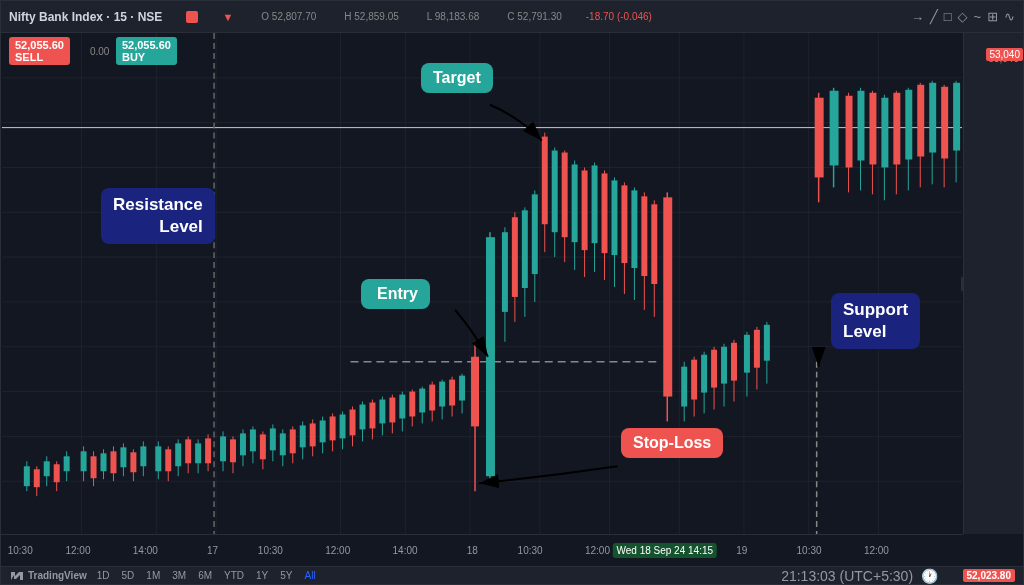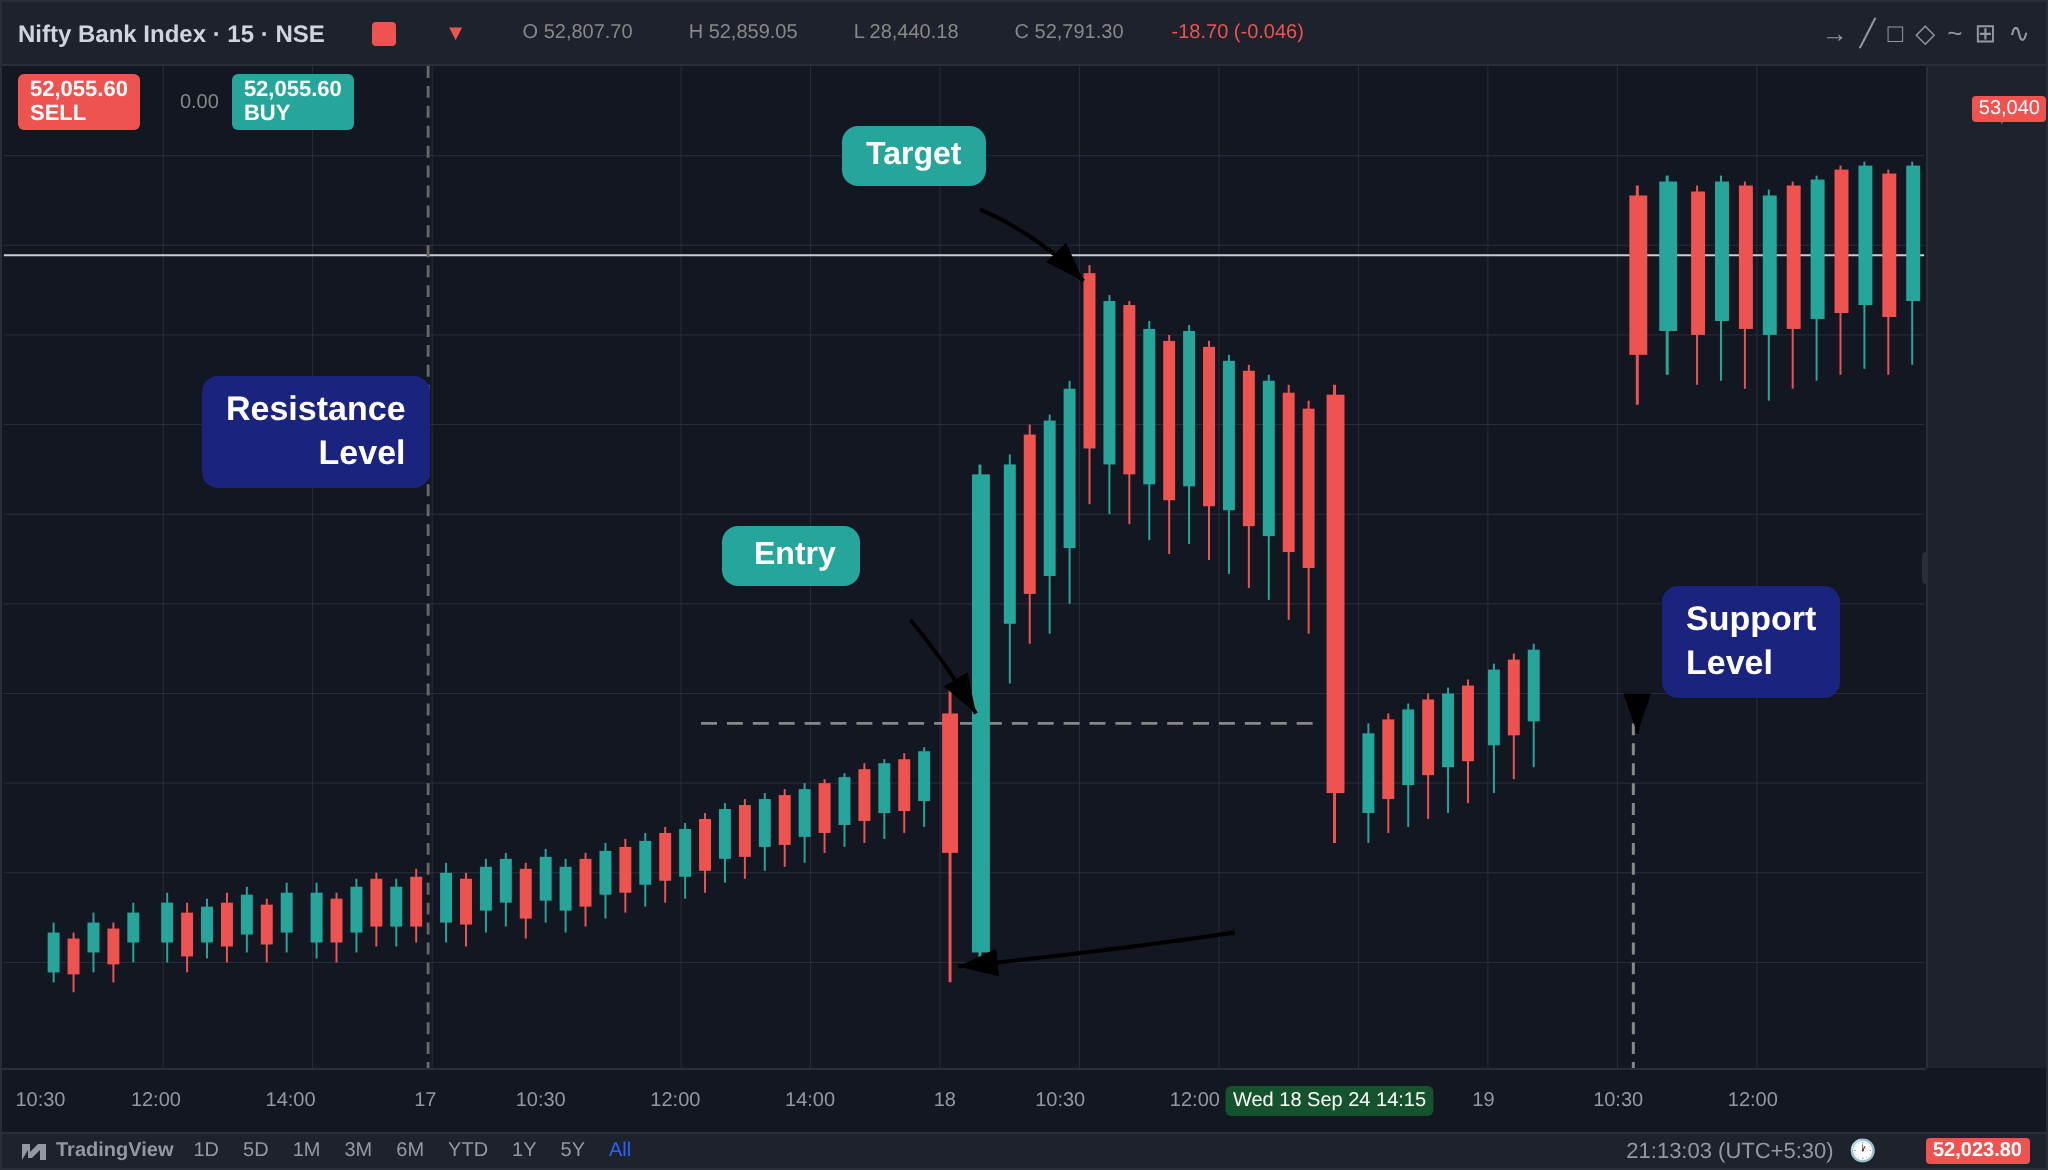--- a/index.html
+++ b/index.html
@@ -158,21 +158,21 @@
       right: 0;
       height: 18px;
       background: #1e222d;
       border-top: 1px solid #2a2e39;
       display: flex;
       align-items: center;
       padding: 0 8px;
       gap: 8px;
     }
     .bottom-bar-text {
-      font-size: 11px;
+      font-size: 14px;
       color: #9598a1;
     }
     .timeframe-btn {
       font-size: 10px;
       color: #9598a1;
       cursor: pointer;
       padding: 0 2px;
     }
     .timeframe-btn.active {
       color: #2962ff;
@@ -216,21 +216,21 @@
 <body>
 
 <div class="chart-container">
 
   <div class="toolbar">
     <span class="toolbar-title">Nifty Bank Index · 15 · NSE</span>
     <span style="display:inline-block;width:12px;height:12px;background:#ef5350;border-radius:2px;"></span>
     <span class="toolbar-price">▼</span>
     <span class="toolbar-ohlc">O 52,807.70</span>
     <span class="toolbar-ohlc">H 52,859.05</span>
-    <span class="toolbar-ohlc">L 28,440.18</span>
+    <span class="toolbar-ohlc">L 98,183.68</span>
     <span class="toolbar-ohlc">C 52,791.30</span>
     <span class="toolbar-change">-18.70 (-0.046)</span>
     <div class="toolbar-tools">
       <span class="tool-icon">→</span>
       <span class="tool-icon">╱</span>
       <span class="tool-icon">□</span>
       <span class="tool-icon">◇</span>
       <span class="tool-icon">~</span>
       <span class="tool-icon">⊞</span>
       <span class="tool-icon">∿</span>
@@ -566,30 +566,31 @@
 
       <defs>
         <marker id="arrowhead" markerWidth="10" markerHeight="7" refX="10" refY="3.5" orient="auto">
           <polygon points="0 0, 10 3.5, 0 7" fill="black"></polygon>
         </marker>
       </defs>
     </svg>
 
     <div class="annotation annotation-green" style="top: 30px; left: 420px;">Target</div>
 
-    <div class="annotation annotation-green" style="top: 230px; left: 360px; padding-left: 16px;">Entry</div>
+    <div class="annotation annotation-green" style="top: 246px; left: 360px; padding-left: 16px;">Entry</div>
 
     <div class="annotation annotation-dark" style="top: 155px; left: 100px; font-size: 17px; line-height: 1.3; text-align:right;">
       Resistance<br>Level
     </div>
 
     <div class="annotation annotation-dark" style="top: 260px; left: 830px; font-size: 17px; line-height: 1.3; text-align:left;">
       Support<br>Level
     </div>
 
+    <div class="annotation annotation-red" style="top: 395px; left: 620px; font-size: 16px;">Stop-Loss</div>
   </div>
 
   <div class="price-scale">
 
     <div class="price-label" style="top: 5%;">53,040</div>
     <div class="price-label" style="top: 10%;">53,000.00</div>
     <div class="price-label" style="top: 16%;">52,960</div>
     <div class="price-label" style="top: 22%;">52,920.00</div>
     <div class="price-label-highlight price-label-red" style="top: 27%;">52,863.70</div>
     <div class="price-label" style="top: 28%;">52,840.00</div>

